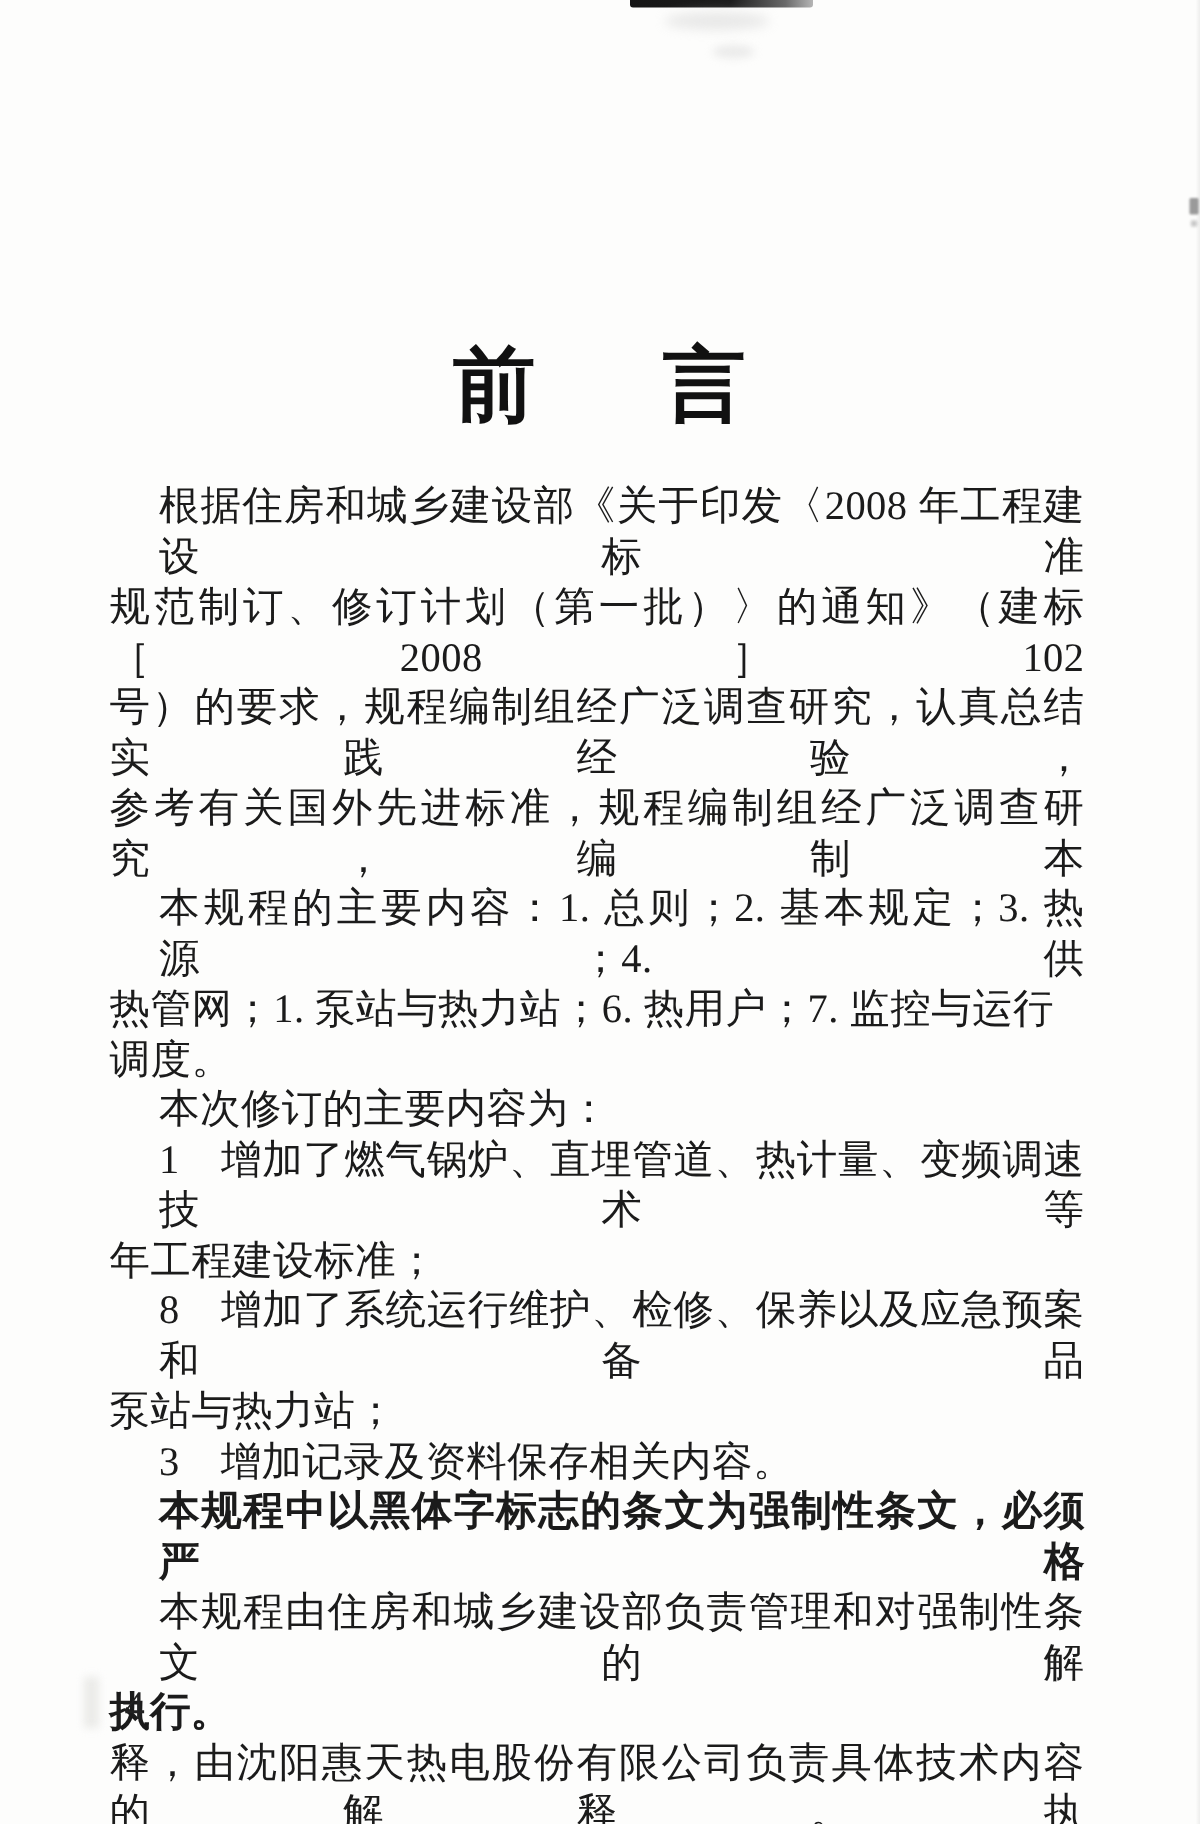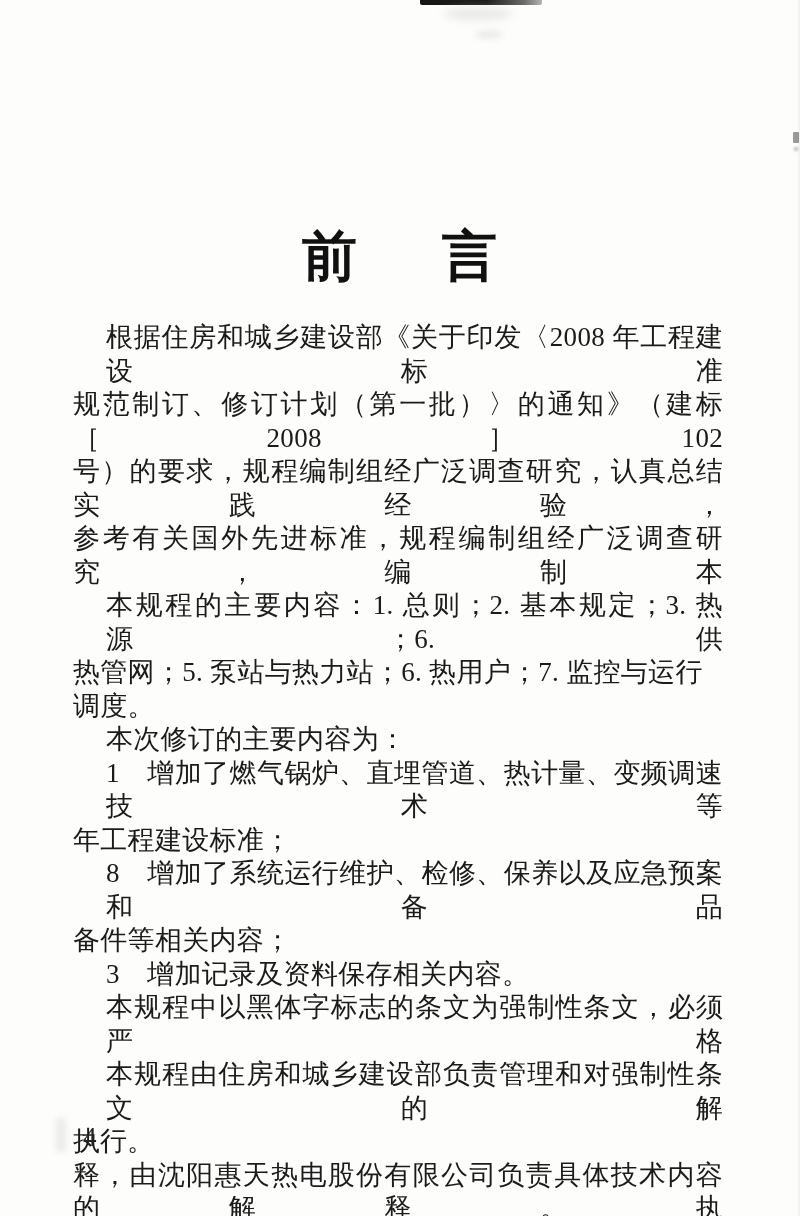--- a/index.html
+++ b/index.html
@@ -97,21 +97,21 @@
     min-height: 33.5px;
     letter-spacing: 0.3px;
   }
   .line.fill {
     text-align: justify;
     text-align-last: justify;
   }
   .line.indent { padding-left: 33px; }
   .line.bold {
     font-family: "Liberation Sans", "DejaVu Sans", sans-serif;
-    font-weight: normal;
+    font-weight: bold;
     letter-spacing: 0;
   }
   
   .page-number {
     position: absolute;
     left: 83px;
     top: 1122px;
     font-size: 27px;
     color: #222;
   }
@@ -132,27 +132,27 @@
   <div class="title">
     <span>前</span>
     <span>言</span>
   </div>
 
   <div class="body-text">
       <div class="line indent fill">根据住房和城乡建设部《关于印发〈2008 年工程建设标准</div>
       <div class="line fill">规范制订、修订计划（第一批）〉的通知》（建标［2008］102</div>
       <div class="line fill">号）的要求，规程编制组经广泛调查研究，认真总结实践经验，</div>
       <div class="line fill">参考有关国外先进标准，规程编制组经广泛调查研究，编制本</div>
-      <div class="line indent fill">本规程的主要内容：1. 总则；2. 基本规定；3. 热源；6. 供</div>
-      <div class="line">热管网；5. 泵站与热力站；6. 热用户；7. 监控与运行调度。</div>
+      <div class="line indent fill">本规程的主要内容：1. 总则；2. 基本规定；3. 热源；4. 供</div>
+      <div class="line">热管网；1. 泵站与热力站；6. 热用户；7. 监控与运行调度。</div>
       <div class="line indent">本次修订的主要内容为：</div>
       <div class="line indent fill">1　增加了燃气锅炉、直埋管道、热计量、变频调速技术等</div>
       <div class="line">年工程建设标准；</div>
       <div class="line indent fill">8　增加了系统运行维护、检修、保养以及应急预案和备品</div>
-      <div class="line">备件等相关内容；</div>
+      <div class="line">泵站与热力站；</div>
       <div class="line indent">3　增加记录及资料保存相关内容。</div>
       <div class="line indent fill bold">本规程中以黑体字标志的条文为强制性条文，必须严格</div>
       <div class="line indent fill">本规程由住房和城乡建设部负责管理和对强制性条文的解</div>
       <div class="line bold">执行。</div>
       <div class="line fill">释，由沈阳惠天热电股份有限公司负责具体技术内容的解释。执</div>
     </div>
 
   <div class="page-number">4</div>
 
 </div>

